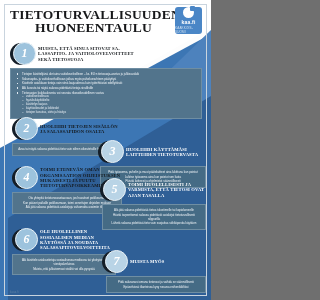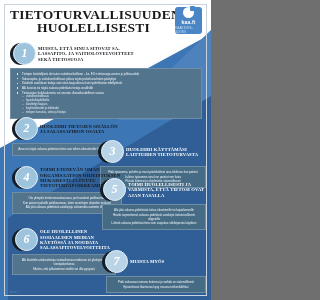--- a/index.html
+++ b/index.html
@@ -146,21 +146,21 @@
   <div class="bg-blue-main"></div>
   <div class="wedge-right-top"></div>
   <div class="wedge-mid"></div>
   <div class="bg-blue-dark"></div>
   <div class="white-top"></div>
   <div class="frame"></div>
 
   <div class="header">
     <div class="title">
       <span>TIETOTURVALLISUUDEN</span>
-      <span class="l2">HUOLELLISESTI</span>
+      <span class="l2">HUONEENTAULU</span>
     </div>
   </div>
 
   <div class="logo">
     <span class="logo-mark"></span>
     <span class="logo-text">kaa.fi</span>
     <span class="logo-sub">KAAKKOIS-SUOMI</span>
   </div>
 
   <div class="section" id="s1">

